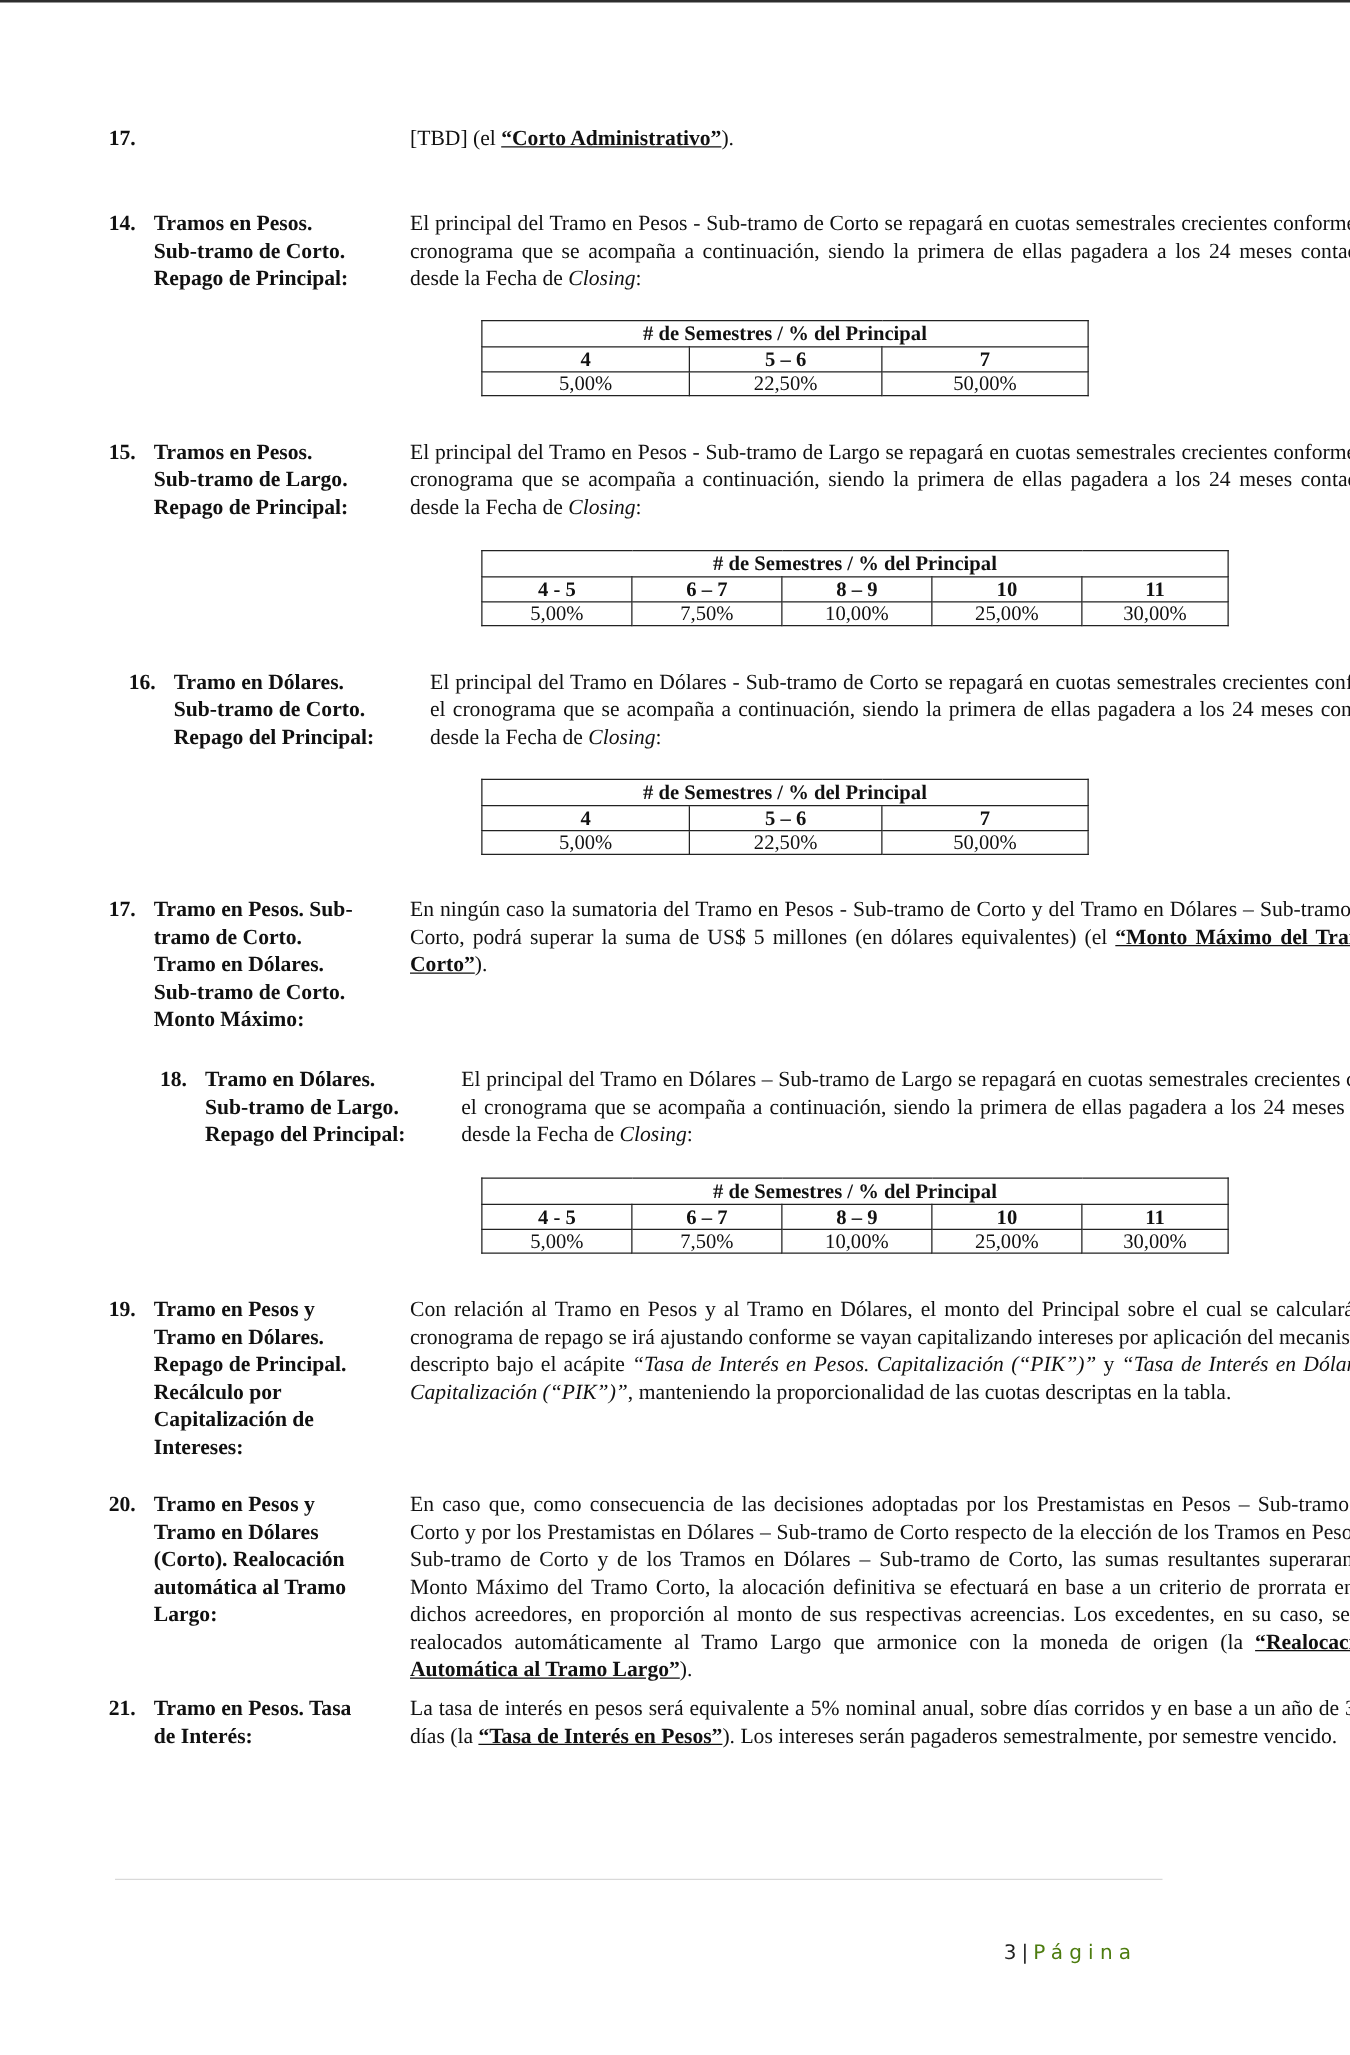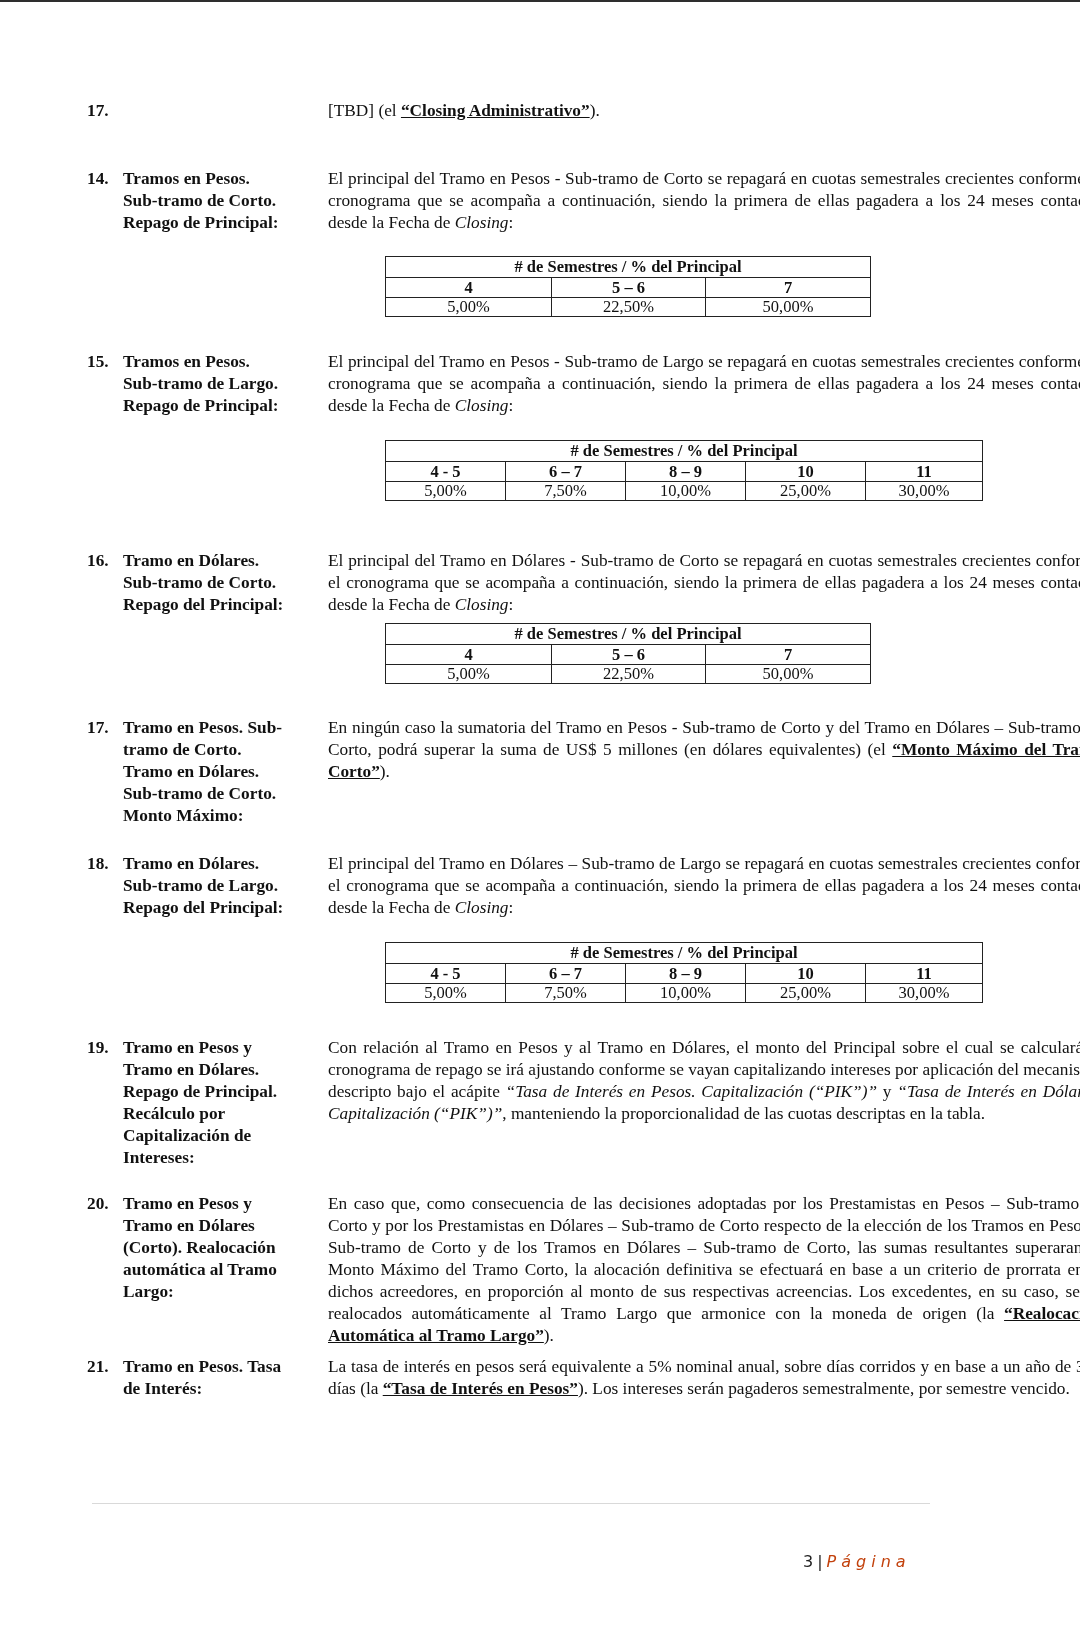--- a/index.html
+++ b/index.html
@@ -15,30 +15,30 @@
   .body i { font-style: italic; }
   table.sched { position: absolute; border-collapse: collapse; font-size: 16.5px; }
   table.sched td { border: 1px solid #222; text-align: center; padding: 0; line-height: 18px; }
   table.sched tr.title td { font-weight: bold; height: 20px; }
   table.sched tr.head td { font-weight: bold; height: 19px; }
   table.sched tr.vals td { height: 18px; }
   .divider { position: absolute; left: 92px; top: 1503px; width: 838px; height: 1px; background: #d9d9d9; }
   .footer { position: absolute; left: 803px; top: 1552px; font-family: "DejaVu Sans", "Liberation Sans", sans-serif; font-size: 16px; }
   .footer .pg { color: #222; }
   .footer .sep { color: #222; margin: 0 4px; }
-  .footer .word { color: #c2410c; letter-spacing: 5px; font-style: italic; }
+  .footer .word { color: #4d7c0f; letter-spacing: 5px; }
 </style>
 </head>
 <body>
 
 <div class="topbar"></div>
 
 <div class="section" style="top:100px;height:46px;">
   <div class="num">17.</div>
-  <div class="body"><span>[TBD] (el </span><span class="term"><u>“Closing Administrativo”</u></span><span>).</span></div>
+  <div class="body"><span>[TBD] (el </span><span class="term"><u>“Corto Administrativo”</u></span><span>).</span></div>
 </div>
 
 <div class="section" style="top:168px;height:70px;">
   <div class="num">14.</div>
   <div class="label">
     <div>Tramos en Pesos.</div>
     <div>Sub-tramo de Corto.</div>
     <div>Repago de Principal:</div>
   </div>
   <div class="body"><span>El principal del Tramo en Pesos - Sub-tramo de Corto se repagará en cuotas semestrales crecientes conforme el cronograma que se acompaña a continuación, siendo la primera de ellas pagadera a los 24 meses contados desde la Fecha de </span><i>Closing</i><span>:</span></div>
@@ -85,21 +85,21 @@
   <tr class="vals">
     <td>5,00%</td>
     <td>7,50%</td>
     <td>10,00%</td>
     <td>25,00%</td>
     <td>30,00%</td>
   </tr>
 </tbody>
   </table>
 
-<div class="section" style="top:550px;height:70px;">
+<div class="section" style="top:535px;height:70px;margin-left:16px;">
   <div class="num">16.</div>
   <div class="label">
     <div>Tramo en Dólares.</div>
     <div>Sub-tramo de Corto.</div>
     <div>Repago del Principal:</div>
   </div>
   <div class="body"><span>El principal del Tramo en Dólares - Sub-tramo de Corto se repagará en cuotas semestrales crecientes conforme el cronograma que se acompaña a continuación, siendo la primera de ellas pagadera a los 24 meses contados desde la Fecha de </span><i>Closing</i><span>:</span></div>
 </div>
 <table class="sched" style="left:385px;top:623px;width:486px;">
   <tbody>
@@ -124,21 +124,21 @@
   <div class="label">
     <div>Tramo en Pesos. Sub-</div>
     <div>tramo de Corto.</div>
     <div>Tramo en Dólares.</div>
     <div>Sub-tramo de Corto.</div>
     <div>Monto Máximo:</div>
   </div>
   <div class="body"><span>En ningún caso la sumatoria del Tramo en Pesos - Sub-tramo de Corto y del Tramo en Dólares – Sub-tramo de Corto, podrá superar la suma de US$ 5 millones (en dólares equivalentes) (el </span><span class="term"><u>“Monto Máximo del Tramo Corto”</u></span><span>).</span></div>
 </div>
 
-<div class="section" style="top:853px;height:70px;">
+<div class="section" style="top:853px;height:70px;margin-left:41px;">
   <div class="num">18.</div>
   <div class="label">
     <div>Tramo en Dólares.</div>
     <div>Sub-tramo de Largo.</div>
     <div>Repago del Principal:</div>
   </div>
   <div class="body"><span>El principal del Tramo en Dólares – Sub-tramo de Largo se repagará en cuotas semestrales crecientes conforme el cronograma que se acompaña a continuación, siendo la primera de ellas pagadera a los 24 meses contados desde la Fecha de </span><i>Closing</i><span>:</span></div>
 </div>
 <table class="sched" style="left:385px;top:942px;width:598px;">
   <tbody>

